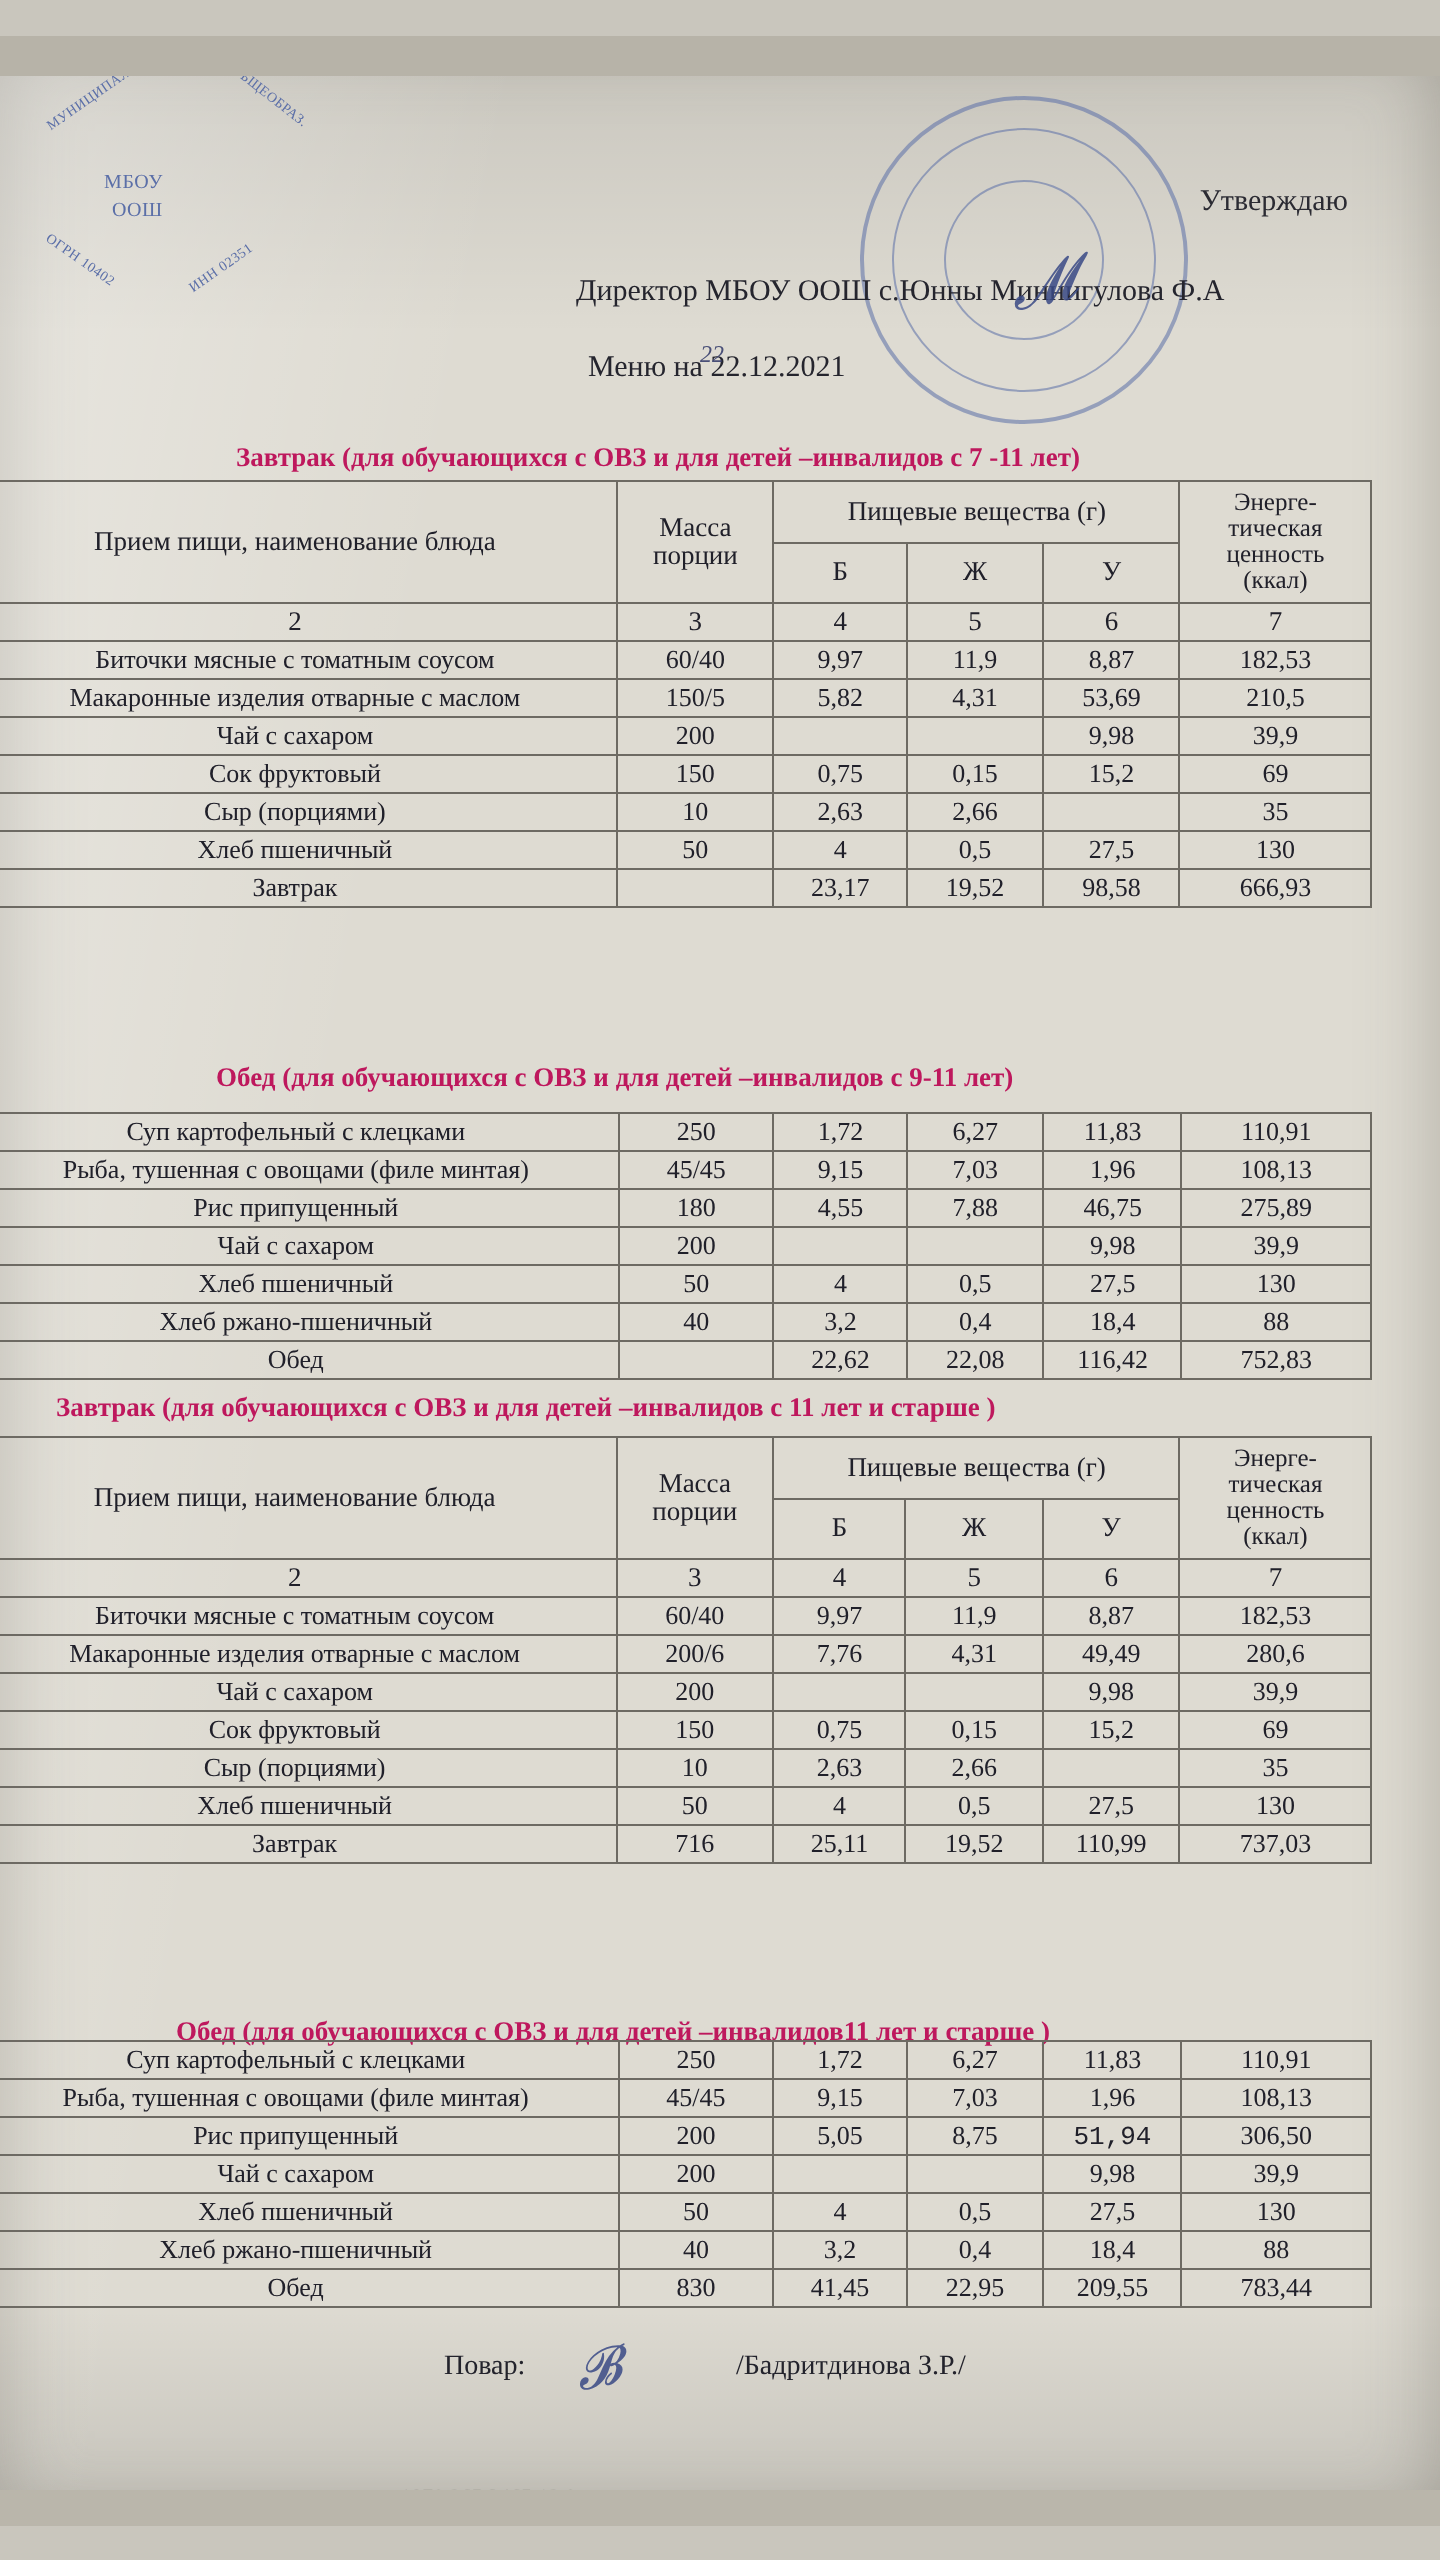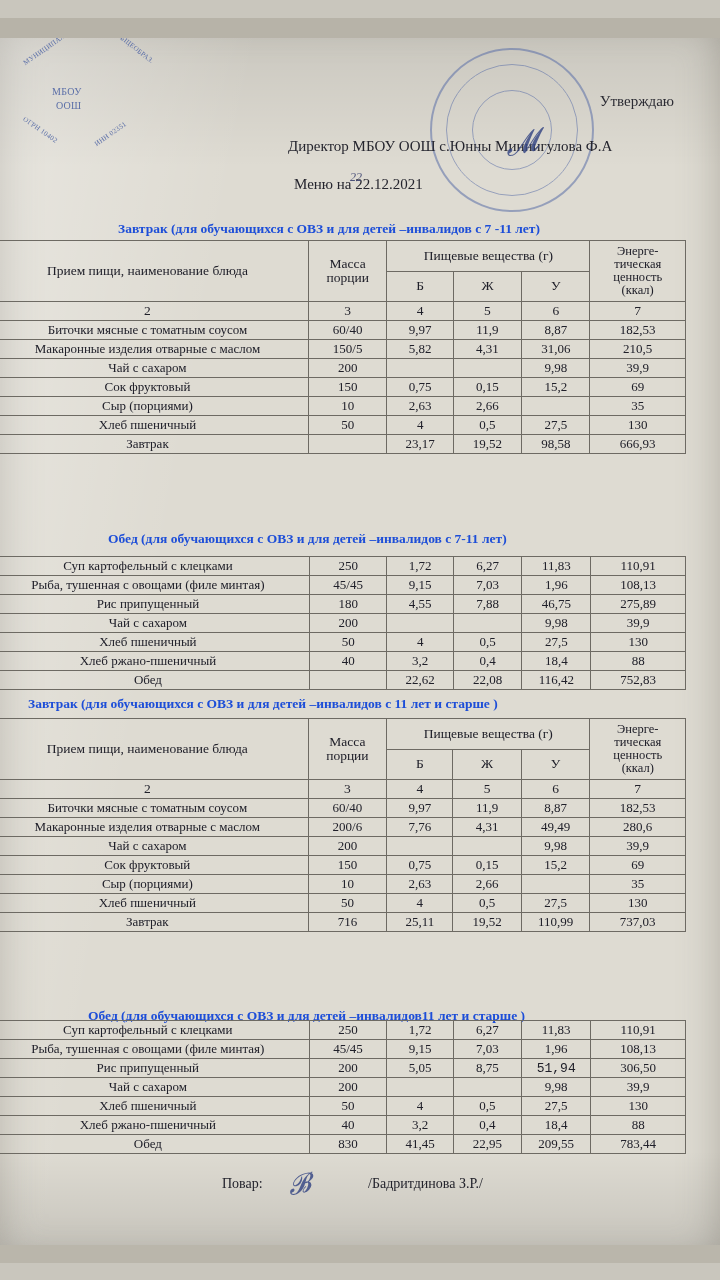--- a/index.html
+++ b/index.html
@@ -50,21 +50,21 @@
   }
   .menu-date{
     position:absolute; left:294px; top:158px;
     font-size:15px; color:#25252e;
   }
 
   .section-title{
     position:absolute;
     font-size:13.5px;
     font-weight:bold;
-    color:#1d4ed8;
+    color:#be185d;
     white-space:nowrap;
   }
 
   table.tbl{
     position:absolute;
     border-collapse:collapse;
     font-size:13px;
     color:#20202a;
   }
   table.tbl td, table.tbl th{
@@ -186,21 +186,21 @@
               <td style="width:60px;">9,97</td>
               <td style="width:62px;">11,9</td>
               <td style="width:62px;">8,87</td>
               <td style="width:90px;">182,53</td>
             </tr>
             <tr>
               <td class="name" style="width:334px;">Макаронные изделия отварные с маслом</td>
               <td style="width:72px;">150/5</td>
               <td style="width:60px;">5,82</td>
               <td style="width:62px;">4,31</td>
-              <td style="width:62px;">31,06</td>
+              <td style="width:62px;">53,69</td>
               <td style="width:90px;">210,5</td>
             </tr>
             <tr>
               <td class="name" style="width:334px;">Чай с сахаром</td>
               <td style="width:72px;">200</td>
               <td style="width:60px;"></td>
               <td style="width:62px;"></td>
               <td style="width:62px;">9,98</td>
               <td style="width:90px;">39,9</td>
             </tr>
@@ -231,21 +231,21 @@
             <tr>
               <td class="total">Завтрак</td>
               <td></td>
               <td>23,17</td>
               <td>19,52</td>
               <td>98,58</td>
               <td>666,93</td>
             </tr>
           </tbody>
         </table>
-        <div class="section-title" style="left: 108px; top: 513px;">Обед (для обучающихся  с ОВЗ и для детей –инвалидов с 7-11 лет)</div>
+        <div class="section-title" style="left: 108px; top: 513px;">Обед (для обучающихся  с ОВЗ и для детей –инвалидов с 9-11 лет)</div>
         <table class="tbl" style="left: -14px; top: 538px; width: 700px;">
           <tbody>
             <tr>
               <td class="name" style="width:334px;">Суп картофельный с клецками</td>
               <td style="width:72px;">250</td>
               <td style="width:60px;">1,72</td>
               <td style="width:62px;">6,27</td>
               <td style="width:62px;">11,83</td>
               <td style="width:90px;">110,91</td>
             </tr>

